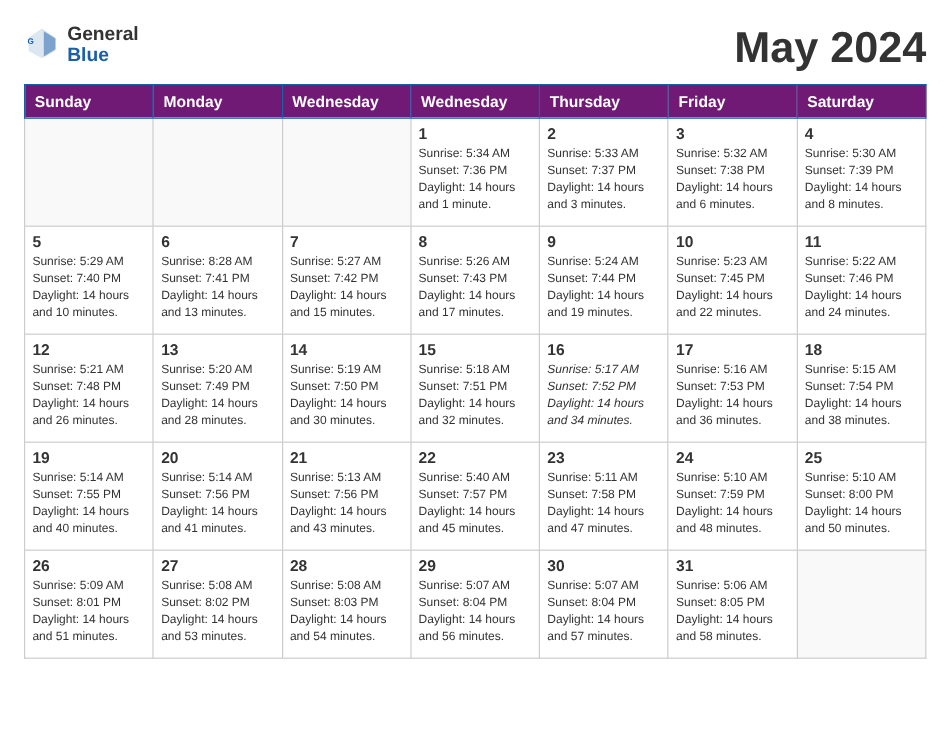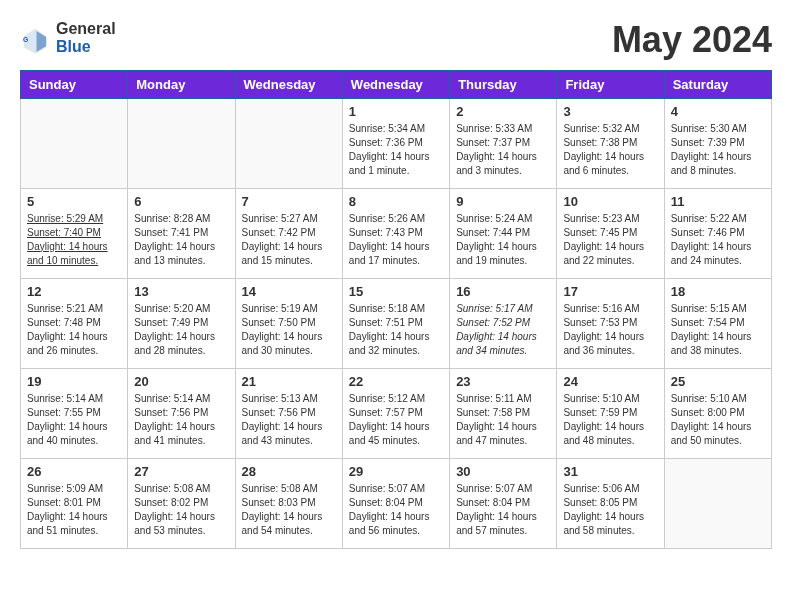--- a/index.html
+++ b/index.html
@@ -11,21 +11,21 @@
       padding: 20px;
     }
     .header {
       display: flex;
       justify-content: space-between;
       align-items: flex-start;
       margin-bottom: 10px;
     }
     .logo {
       display: flex;
-      align-items: flex-end;
+      align-items: flex-start;
       gap: 6px;
     }
     .logo-text {
       display: flex;
       flex-direction: column;
       line-height: 1.1;
     }
     .logo-general {
       font-size: 16px;
       font-weight: bold;
@@ -52,21 +52,21 @@
     .location {
       font-size: 16px;
       color: #333;
     }
     table {
       width: 100%;
       border-collapse: collapse;
       table-layout: fixed;
     }
     th {
-      background-color: #6d28d9;
+      background-color: #701a75;
       color: white;
       text-align: left;
       padding: 6px 8px;
       font-size: 13px;
       font-weight: bold;
       border: 1px solid #1a5fa8;
     }
     td {
       border: 1px solid #ccc;
       vertical-align: top;
@@ -158,21 +158,21 @@
           <span class="day-num">4</span>
           <div class="cell-info" style="white-space: pre-line;">Sunrise: 5:30 AM
 Sunset: 7:39 PM
 Daylight: 14 hours
 and 8 minutes.</div>
         </td>
       </tr>
       <tr class="row-alt">
         <td>
           <span class="day-num">5</span>
-          <div class="cell-info" style="white-space: pre-line; text-decoration: underline;">Sunrise: 5:29 AM
+          <div class="cell-info" style="white-space: pre-line;">Sunrise: 5:29 AM
 Sunset: 7:40 PM
 Daylight: 14 hours
 and 10 minutes.</div>
         </td>
         <td>
           <span class="day-num">6</span>
           <div class="cell-info" style="white-space: pre-line;">Sunrise: 8:28 AM
 Sunset: 7:41 PM
 Daylight: 14 hours
 and 13 minutes.</div>
@@ -281,21 +281,21 @@
         </td>
         <td>
           <span class="day-num">21</span>
           <div class="cell-info" style="white-space: pre-line;">Sunrise: 5:13 AM
 Sunset: 7:56 PM
 Daylight: 14 hours
 and 43 minutes.</div>
         </td>
         <td>
           <span class="day-num">22</span>
-          <div class="cell-info" style="white-space: pre-line;">Sunrise: 5:12 AM
+          <div class="cell-info" style="white-space: pre-line;">Sunrise: 5:40 AM
 Sunset: 7:57 PM
 Daylight: 14 hours
 and 45 minutes.</div>
         </td>
         <td>
           <span class="day-num">23</span>
           <div class="cell-info" style="white-space: pre-line;">Sunrise: 5:11 AM
 Sunset: 7:58 PM
 Daylight: 14 hours
 and 47 minutes.</div>

